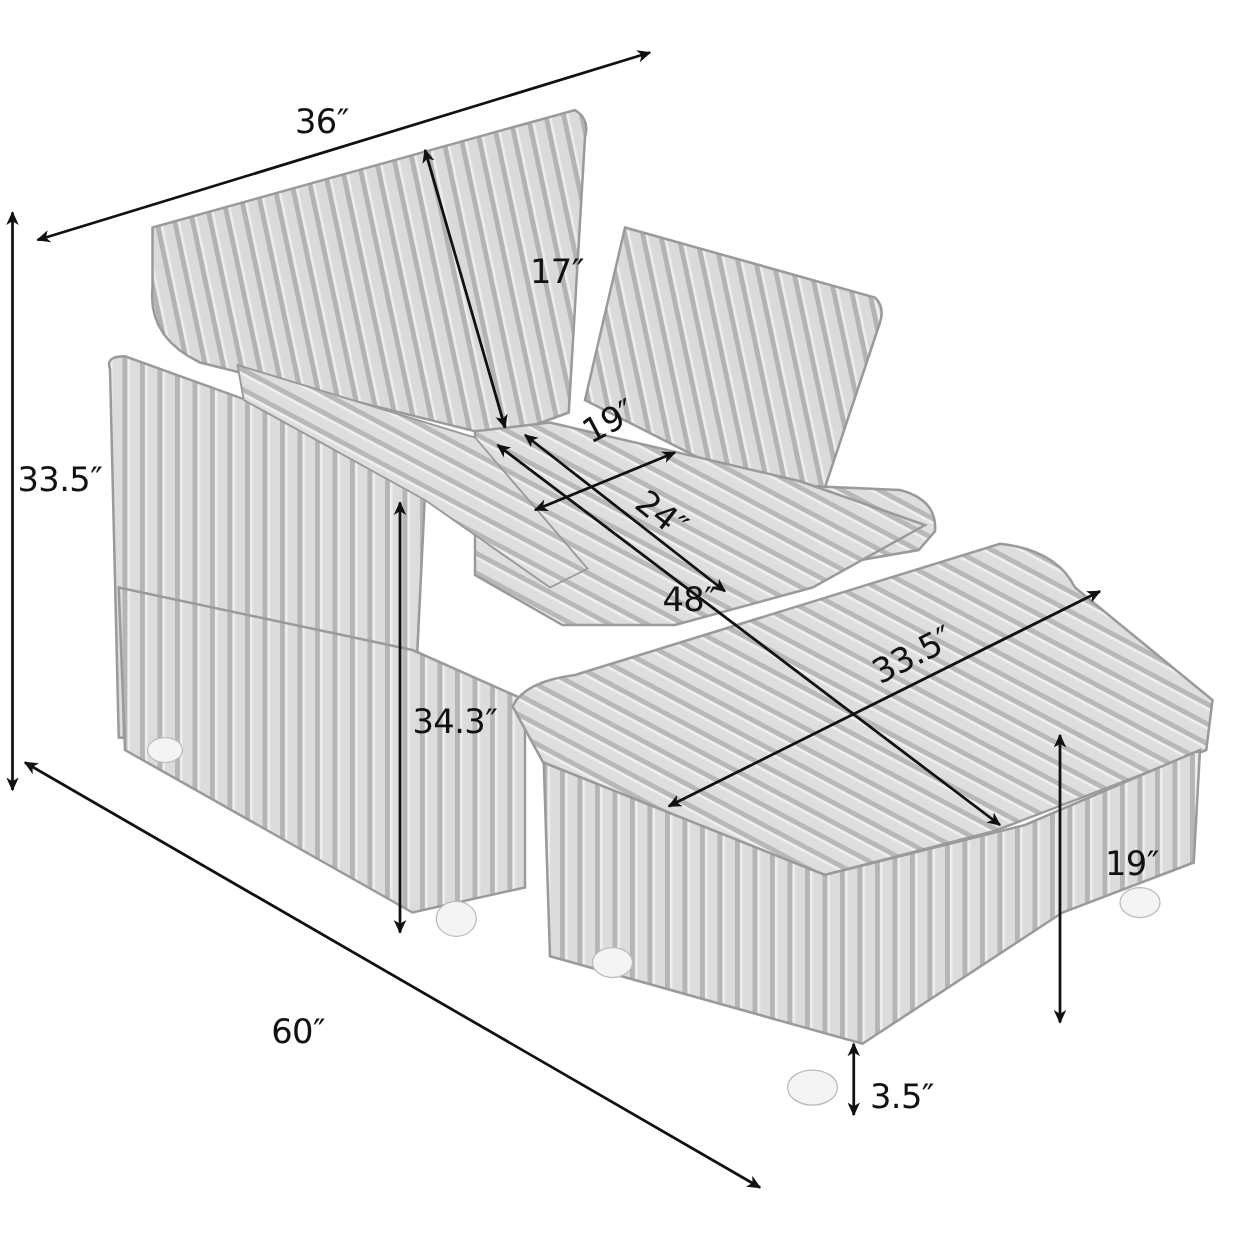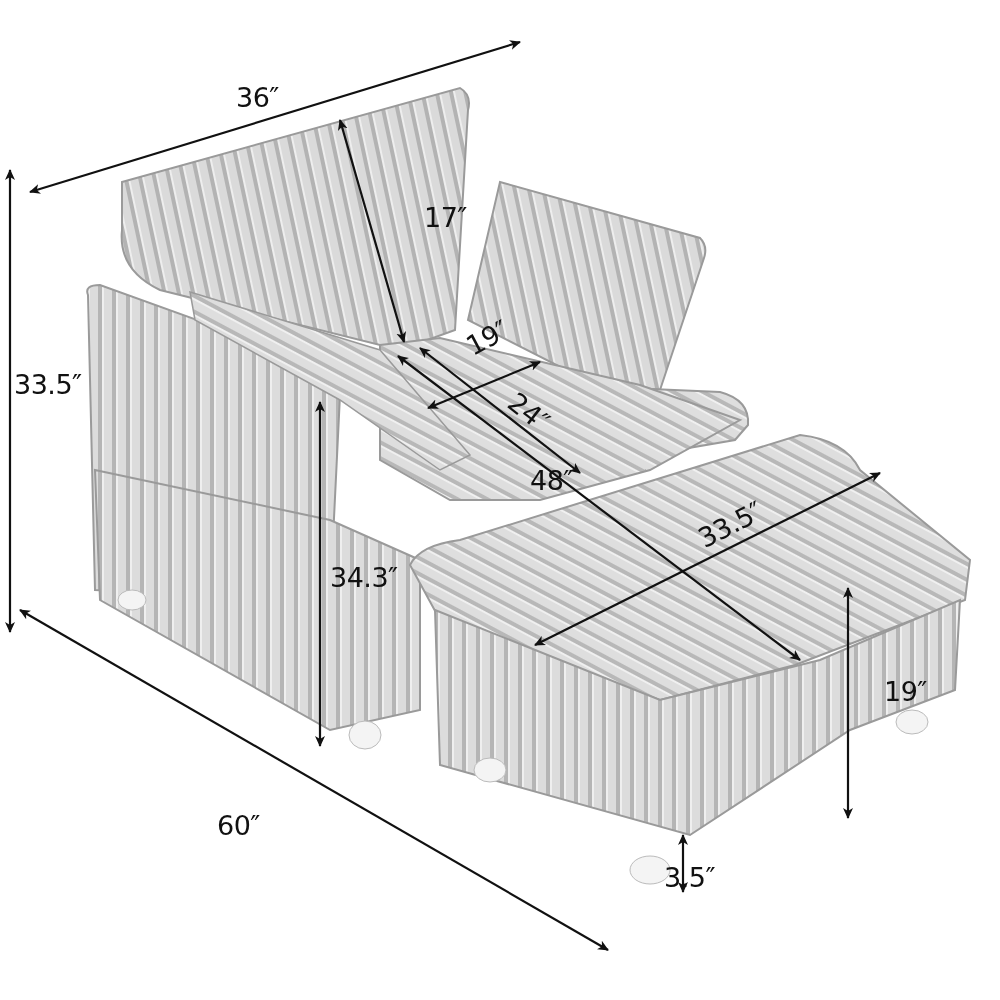--- a/index.html
+++ b/index.html
@@ -86,14 +86,14 @@
   <div class="lbl" style="left:236px;top:84px;">36″</div>
   <div class="lbl" style="left:386px;top:204px;margin-left:38px;">17″</div>
   <div class="lbl" style="left:462px;top:336px;transform:rotate(-28deg);transform-origin:left top;">19″</div>
   <div class="lbl" style="left:520px;top:388px;transform:rotate(38deg);transform-origin:left top;">24″</div>
   <div class="lbl" style="left:14px;top:371px;">33.5″</div>
   <div class="lbl" style="left:530px;top:467px;">48″</div>
   <div class="lbl" style="left:694px;top:528px;transform:rotate(-27deg);transform-origin:left top;">33.5″</div>
   <div class="lbl" style="left:330px;top:564px;">34.3″</div>
   <div class="lbl" style="left:884px;top:678px;">19″</div>
   <div class="lbl" style="left:217px;top:784px;margin-top:28px;">60″</div>
-  <div class="lbl" style="left:664px;top:864px;">3.5″</div>
+  <div class="lbl" style="left:696px;top:864px;">3.5″</div>
 </div>
 
 </body></html>

